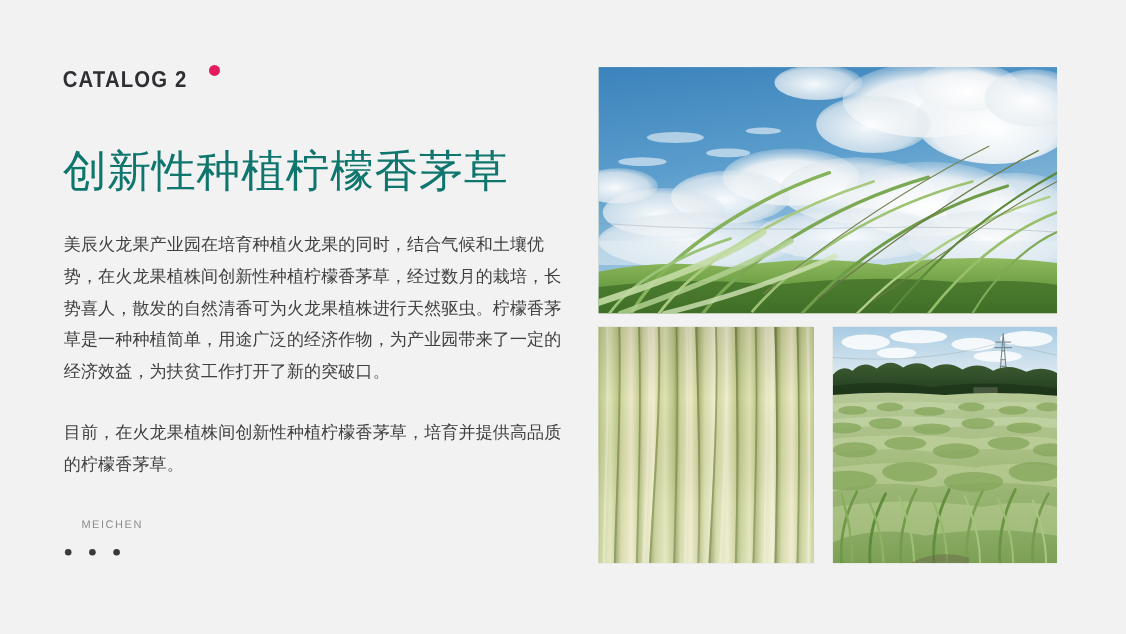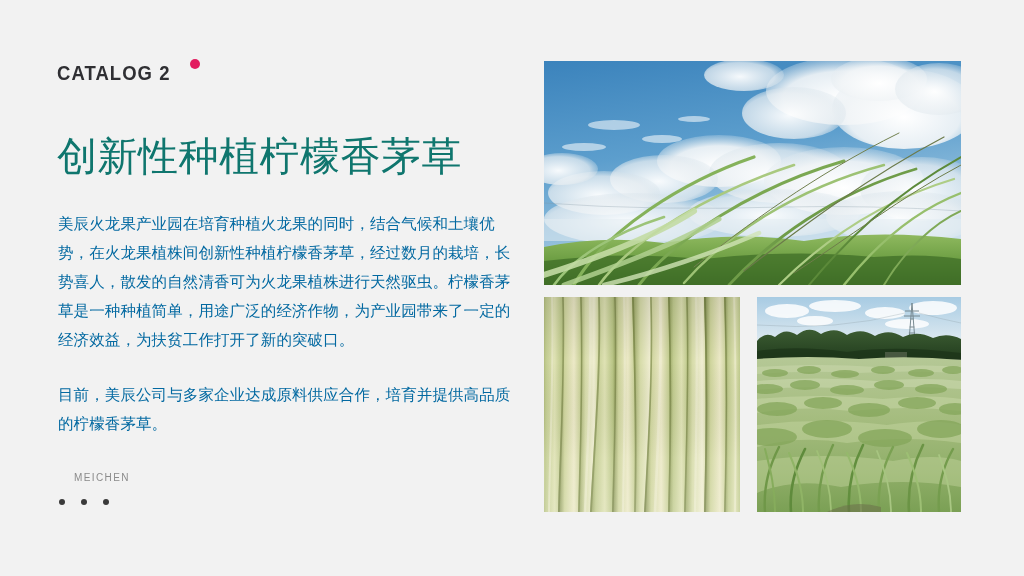--- a/index.html
+++ b/index.html
@@ -78,23 +78,24 @@
   .body-copy {
     position: absolute;
     left: 1px;
     top: 209px;
     width: 455px;
   }
 
   .body-copy p {
     font-size: 15.5px;
     line-height: 29px;
-    color: #0369a1;
+    color: #404040;
     letter-spacing: 0.1px;
     text-align: left;
+    font-family: Liberation Mono, monospace;
   }
 
   .body-copy p + p {
     margin-top: 26px;
   }
 
   .footer-block {
     position: absolute;
     left: 1px;
     top: 470px;
@@ -172,21 +173,21 @@
 
     <div class="eyebrow">
       <span class="eyebrow-label">CATALOG 2</span>
       <span class="eyebrow-dot"></span>
     </div>
 
     <h1 class="slide-title">创新性种植柠檬香茅草</h1>
 
     <div class="body-copy">
       <p>美辰火龙果产业园在培育种植火龙果的同时，结合气候和土壤优势，在火龙果植株间创新性种植柠檬香茅草，经过数月的栽培，长势喜人，散发的自然清香可为火龙果植株进行天然驱虫。柠檬香茅草是一种种植简单，用途广泛的经济作物，为产业园带来了一定的经济效益，为扶贫工作打开了新的突破口。</p>
-      <p>目前，美辰公司与多家企业达成原料供应合作，培育并提供高品质的柠檬香茅草。</p>
+      <p>目前，在火龙果植株间创新性种植柠檬香茅草，培育并提供高品质的柠檬香茅草。</p>
     </div>
 
     <div class="footer-block">
       <div class="footer-line">MEICHEN</div>
       <div class="footer-dots">
         <span></span>
         <span></span>
         <span></span>
       </div>
     </div>

